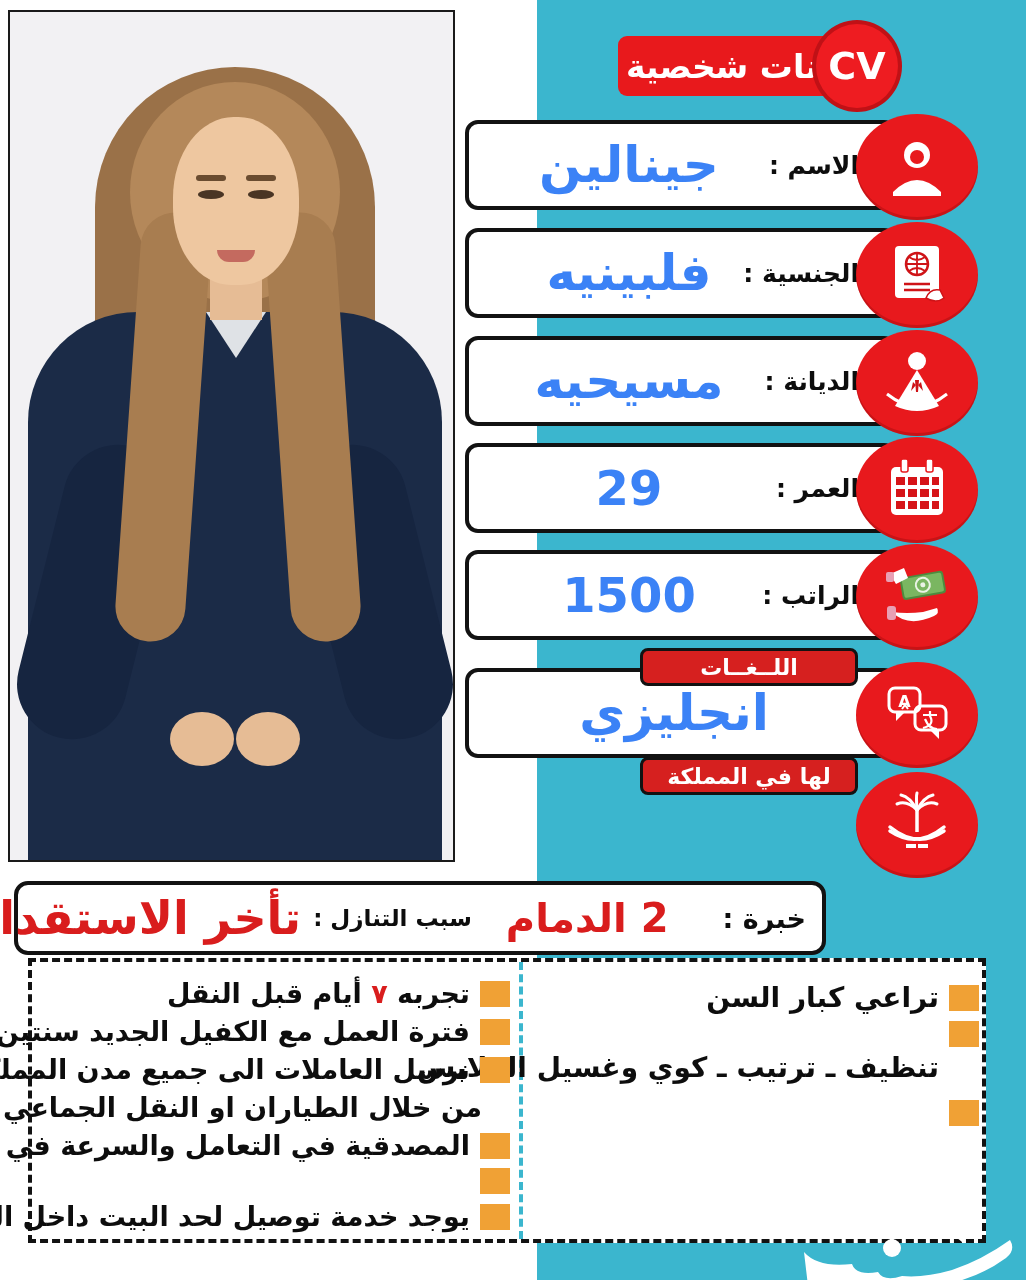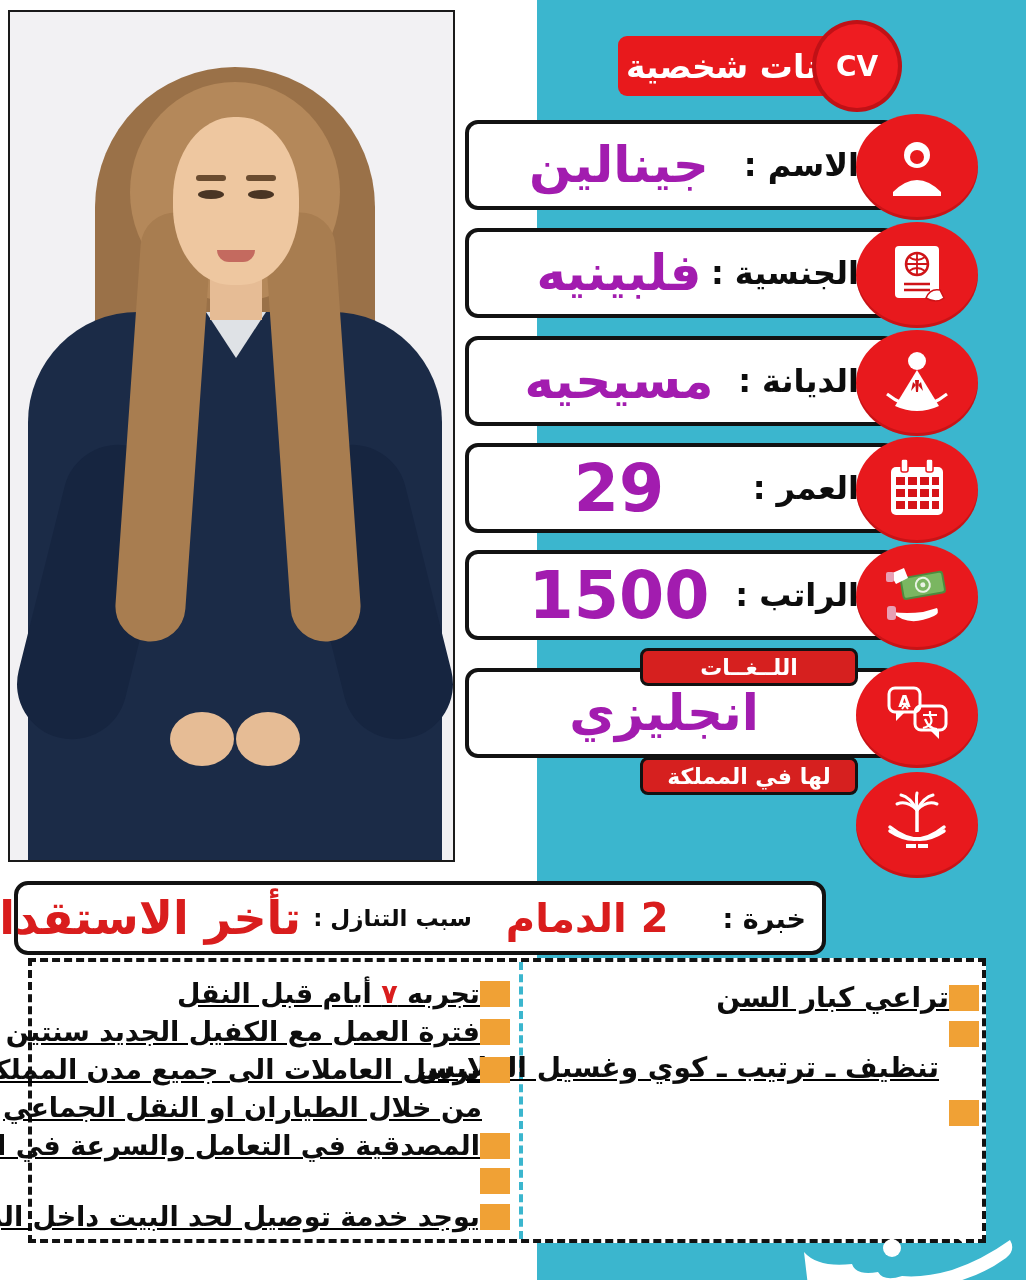--- a/index.html
+++ b/index.html
@@ -27,42 +27,42 @@
   .hair-front.r{left:268px;top:200px;transform:rotate(-4deg);}
   .sleeve{position:absolute;width:110px;height:300px;background:#162540;border-radius:55px;}
   .sleeve.l{left:30px;top:430px;transform:rotate(14deg);}
   .sleeve.r{left:310px;top:430px;transform:rotate(-14deg);}
   .hand{position:absolute;width:64px;height:54px;background:#e6bc95;border-radius:50%;top:700px;}
   .hand.l{left:160px;} .hand.r{left:226px;}
   
   #cv-title-box{position:absolute;left:618px;top:36px;width:246px;height:60px;background:#e8191c;border-radius:9px;display:flex;align-items:center;justify-content:center;z-index:4;}
   #cv-title-box span{color:#fff;font-size:33px;direction:rtl;}
   #cv-circle{position:absolute;left:812px;top:20px;width:90px;height:92px;background:#ee1c21;border:4px solid #c01116;border-radius:50%;display:flex;align-items:center;justify-content:center;z-index:5;box-sizing:border-box;}
-  #cv-circle span{color:#fff;font-size:28px;}
+  #cv-circle span{color:#fff;font-size:38px;}
   
   .field-box{position:absolute;left:465px;width:432px;height:90px;background:#fff;border:4px solid #121212;border-radius:13px;box-sizing:border-box;z-index:2;}
-  .field-label{position:absolute;right:34px;top:50%;transform:translateY(-50%);font-size:32px;color:#0d0d0d;direction:rtl;white-space:nowrap;}
-  .field-value{position:absolute;left:0;top:50%;transform:translateY(-50%);width:300px;text-align:center;color:#a21caf;font-size:50px;direction:rtl;white-space:nowrap;}
-  .field-value.num{font-size:65px;font-family:"DejaVu Sans","Liberation Sans",sans-serif;}
+  .field-label{position:absolute;right:34px;top:50%;transform:translateY(-50%);font-size:25px;color:#0d0d0d;direction:rtl;white-space:nowrap;}
+  .field-value{position:absolute;left:10px;top:50%;transform:translateY(-50%);width:300px;text-align:center;color:#3b82f6;font-size:50px;direction:rtl;white-space:nowrap;}
+  .field-value.num{font-size:48px;font-family:"DejaVu Sans","Liberation Sans",sans-serif;}
   .field-value.full{width:390px;}
   .badge{position:absolute;left:640px;width:218px;height:38px;background:#d6201f;border:3px solid #121212;border-radius:8px;color:#fff;font-size:22px;display:flex;align-items:center;justify-content:center;direction:rtl;z-index:6;box-sizing:border-box;white-space:nowrap;}
   .icon-ellipse{position:absolute;left:856px;width:122px;height:106px;background:#e8191d;border-radius:50%;display:flex;align-items:center;justify-content:center;z-index:5;box-shadow:inset 0 -3px 0 rgba(140,10,12,.35);}
   
   #exp-box{position:absolute;left:14px;top:881px;width:812px;height:74px;background:#fff;border:4px solid #121212;border-radius:14px;box-sizing:border-box;display:flex;align-items:center;direction:rtl;padding:0 16px;z-index:2;}
   .exp-label{font-size:27px;color:#0d0d0d;white-space:nowrap;}
   .exp-value{font-size:40px;color:#d91d1d;margin:0 54px 0 34px;white-space:nowrap;}
   .reason-label{font-size:23px;color:#0d0d0d;white-space:nowrap;}
   .reason-value{font-size:46px;color:#d91d1d;margin-right:12px;white-space:nowrap;}
   
   #notes-box{position:absolute;left:28px;top:958px;width:958px;height:285px;background:#fff;border:4px dashed #121212;box-sizing:border-box;z-index:2;}
   #notes-divider{position:absolute;left:487px;top:0;height:100%;border-left:4px dashed #3bb6ce;}
   .col{position:absolute;top:0;direction:rtl;}
   #col-right{left:495px;width:452px;padding-top:20px;}
   #col-left{left:10px;width:468px;padding-top:16px;}
-  .note-row{display:flex;direction:rtl;align-items:center;margin-bottom:7px;text-decoration:underline;}
+  .note-row{display:flex;direction:rtl;align-items:center;gap:10px;margin-bottom:7px;}
   .note-bullet{flex:0 0 auto;width:30px;height:26px;background:#f0a135;}
   .note-text{font-size:27px;color:#0d0d0d;line-height:1.15;white-space:nowrap;}
   #col-right .note-text{font-size:28px;}
   .note-sub .note-text{font-size:24px;}
   .note-sub{padding-right:40px;margin-top:-2px;}
   .note-cont{padding-right:28px;text-align:center;}
   .hl{color:#d91d1d;}
   .gap-top{margin-top:16px;}
   
   #watermark{position:absolute;left:800px;top:1218px;z-index:7;}

